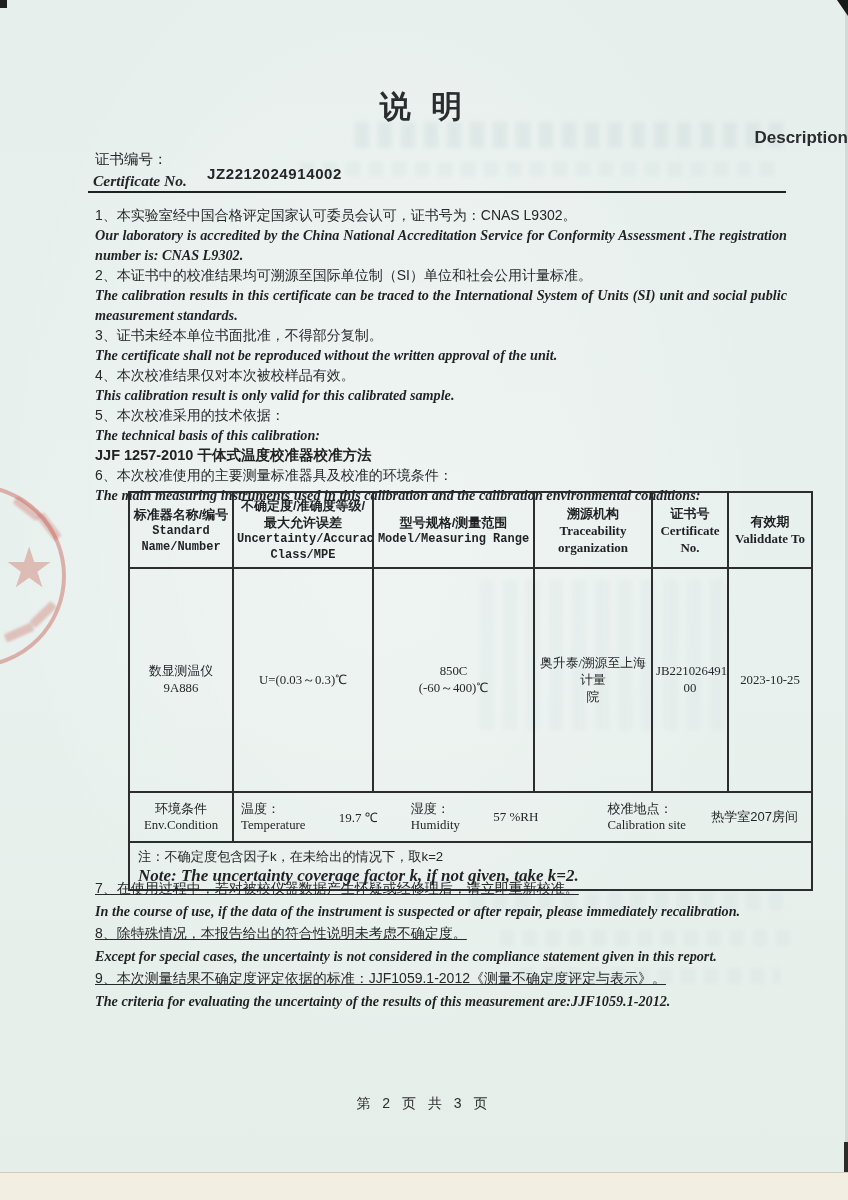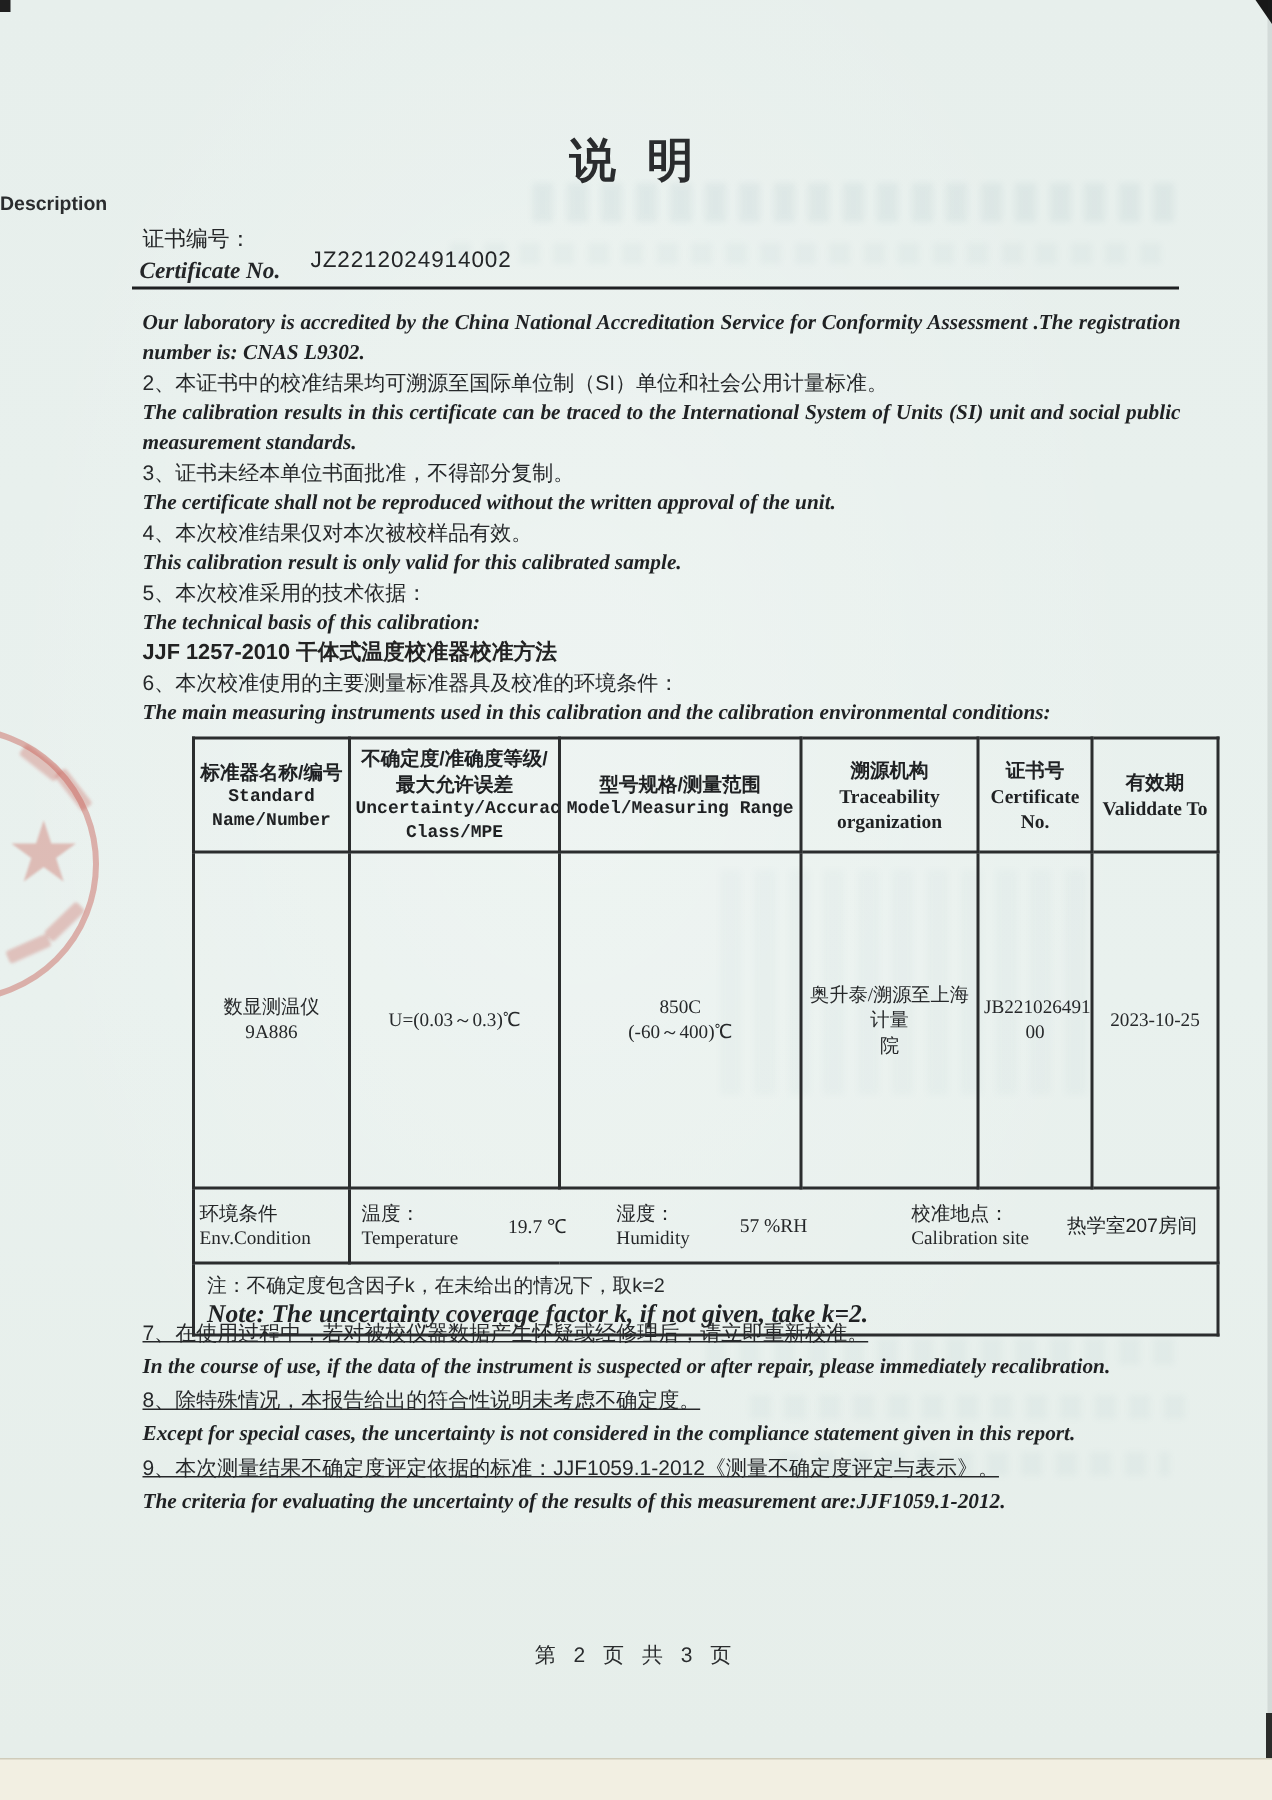--- a/index.html
+++ b/index.html
@@ -28,26 +28,26 @@
   
   .stamp{position:absolute;left:-118px;top:484px;width:176px;height:176px;
     border:4px solid rgba(198,84,74,.42);border-radius:50%;pointer-events:none;}
   .stamp-star{position:absolute;left:118px;top:52px;font-size:56px;line-height:56px;
     color:rgba(198,84,74,.34);filter:blur(.6px);}
   .stamp-mark{position:absolute;width:30px;height:9px;border-radius:2px;
     background:rgba(198,84,74,.30);filter:blur(1.2px);}
   
   .title{position:absolute;left:0;top:86px;width:100%;text-align:center;
     font-size:31px;font-weight:bold;letter-spacing:6px;color:#2a2c2e;}
-  .subtitle{position:absolute;left:0;top:128px;width:100%;text-align:left;
-    font-size:13px;font-weight:bold;color:#2a2c2e;}
+  .subtitle{position:absolute;left:0;top:128px;width:100%;text-align:right;
+    font-size:17px;font-weight:bold;color:#2a2c2e;}
   .cert-label-cn{position:absolute;left:95px;top:150px;font-size:14.5px;}
   .cert-label-en{position:absolute;left:93px;top:172px;
     font-family:"Liberation Serif",serif;font-style:italic;font-weight:bold;font-size:15.5px;}
-  .cert-number{position:absolute;left:207px;top:165px;font-size:15px;font-weight:400;letter-spacing:.6px;}
+  .cert-number{position:absolute;left:207px;top:165px;font-size:15px;font-weight:700;letter-spacing:.6px;}
   .rule{position:absolute;left:88px;top:191px;width:698px;height:2px;background:#1e2022;}
   
   .notes{position:absolute;left:95px;width:692px;}
   .notes-top{top:205px;}
   .notes-bottom{top:877px;}
   .notes p{margin:0;padding:0;}
   .p-cn{font-size:14px;line-height:20px;color:#26282a;}
   .p-cn-bold{font-size:14.5px;line-height:20px;font-weight:bold;color:#222;}
   .p-en{font-family:"Liberation Serif",serif;font-style:italic;font-weight:bold;
     font-size:14.2px;line-height:20px;text-align:justify;color:#1f2123;}
@@ -61,21 +61,21 @@
   th .h-cn{display:block;font-size:13px;font-weight:bold;white-space:pre-line;line-height:17px;color:#1f2123;}
   th .h-en-mono{display:block;font-family:"Liberation Mono",monospace;font-weight:bold;
     font-size:12px;white-space:pre-line;line-height:16px;color:#1f2123;}
   th .h-en-serif{display:block;font-family:"Liberation Serif",serif;font-weight:bold;
     font-size:13px;white-space:pre-line;line-height:17px;color:#1f2123;}
   td.val{font-family:"Liberation Serif",serif;font-size:12.8px;line-height:17px;
     text-align:center;vertical-align:top;white-space:pre-line;padding-top:5px;color:#26282a;}
   tr.header-row th{height:70px;text-align:center;}
   tr.data-row td{height:218px;}
   tr.env-row td{height:44px;}
-  .env-label{font-size:13px;text-align:left;line-height:17px;}
+  .env-label{font-size:13px;text-align:center;line-height:17px;}
   .env-label .en{font-family:"Liberation Serif",serif;font-size:12.8px;display:block;}
   .env-flex{display:flex;align-items:center;gap:0;padding:0 4px;justify-content:space-between;}
   .env-group{text-align:left;font-size:13px;line-height:16px;}
   .env-group .en{font-family:"Liberation Serif",serif;display:block;font-size:12.8px;}
   .env-value{font-family:"Liberation Serif",serif;font-size:13px;padding:0 14px;}
   .env-value.site{font-family:"Liberation Sans",sans-serif;padding:0 6px;}
   tr.note-row td{padding:4px 8px;}
   .tn-cn{font-size:13.2px;line-height:19px;color:#26282a;}
   .tn-en{font-family:"Liberation Serif",serif;font-style:italic;font-weight:bold;
     font-size:17px;line-height:19px;color:#1f2123;}
@@ -109,20 +109,21 @@
   </div>
 
   <div class="title">说 明</div>
   <div class="subtitle">Description</div>
   <div class="cert-label-cn">证书编号：</div>
   <div class="cert-label-en">Certificate No.</div>
   <div class="cert-number">JZ2212024914002</div>
   <div class="rule"></div>
 
   <div class="notes notes-top">
+    <p class="p-cn">1、本实验室经中国合格评定国家认可委员会认可，证书号为：CNAS L9302。</p>
     <p class="p-en">Our laboratory is accredited by the China National Accreditation Service for Conformity Assessment .The registration number is: CNAS L9302.</p>
     <p class="p-cn">2、本证书中的校准结果均可溯源至国际单位制（SI）单位和社会公用计量标准。</p>
     <p class="p-en">The calibration results in this certificate can be traced to the International System of Units (SI) unit and social public measurement standards.</p>
     <p class="p-cn">3、证书未经本单位书面批准，不得部分复制。</p>
     <p class="p-en">The certificate shall not be reproduced without the written approval of the unit.</p>
     <p class="p-cn">4、本次校准结果仅对本次被校样品有效。</p>
     <p class="p-en">This calibration result is only valid for this calibrated sample.</p>
     <p class="p-cn">5、本次校准采用的技术依据：</p>
     <p class="p-en">The technical basis of this calibration:</p>
     <p class="p-cn-bold">JJF 1257-2010 干体式温度校准器校准方法</p>

